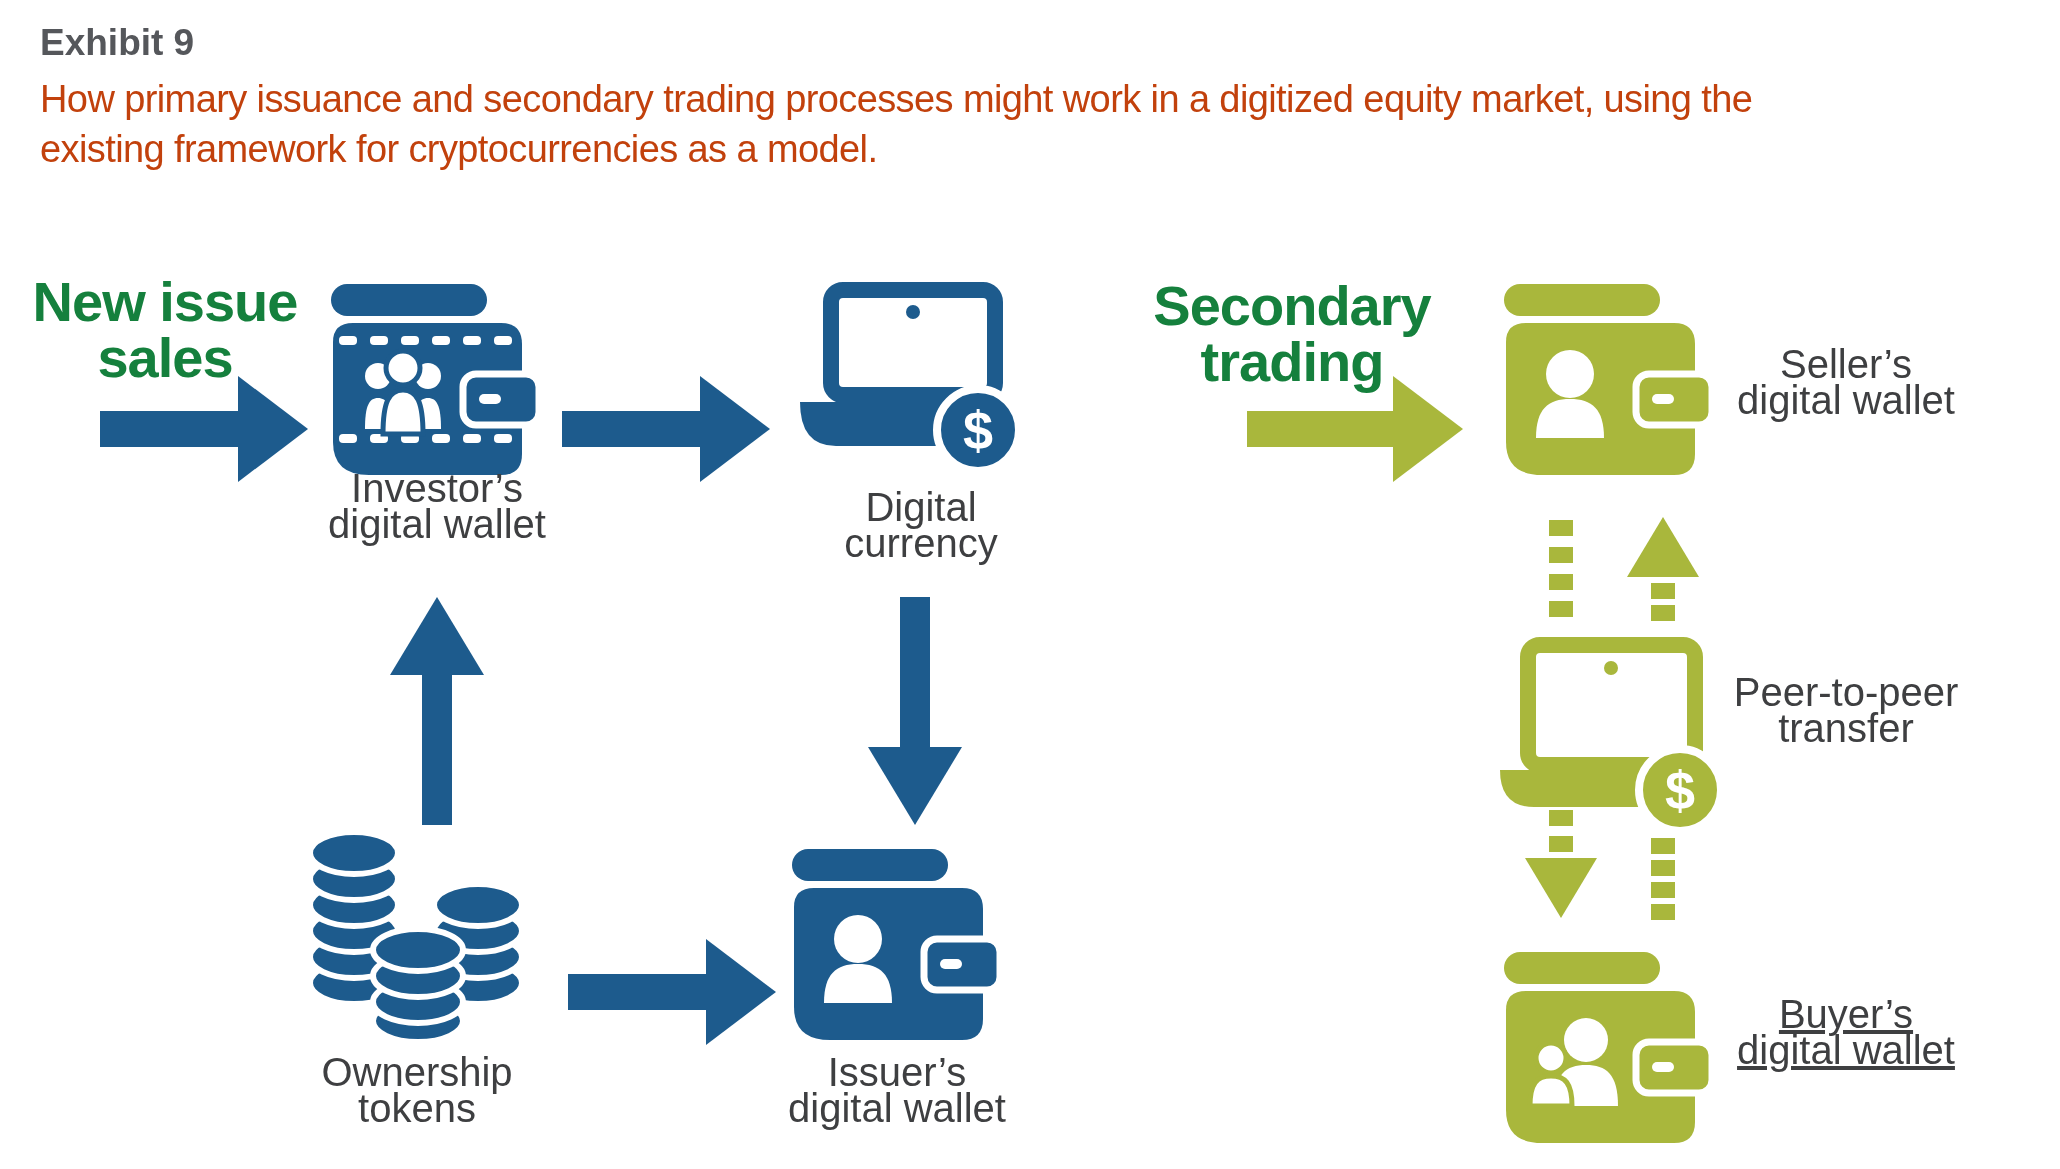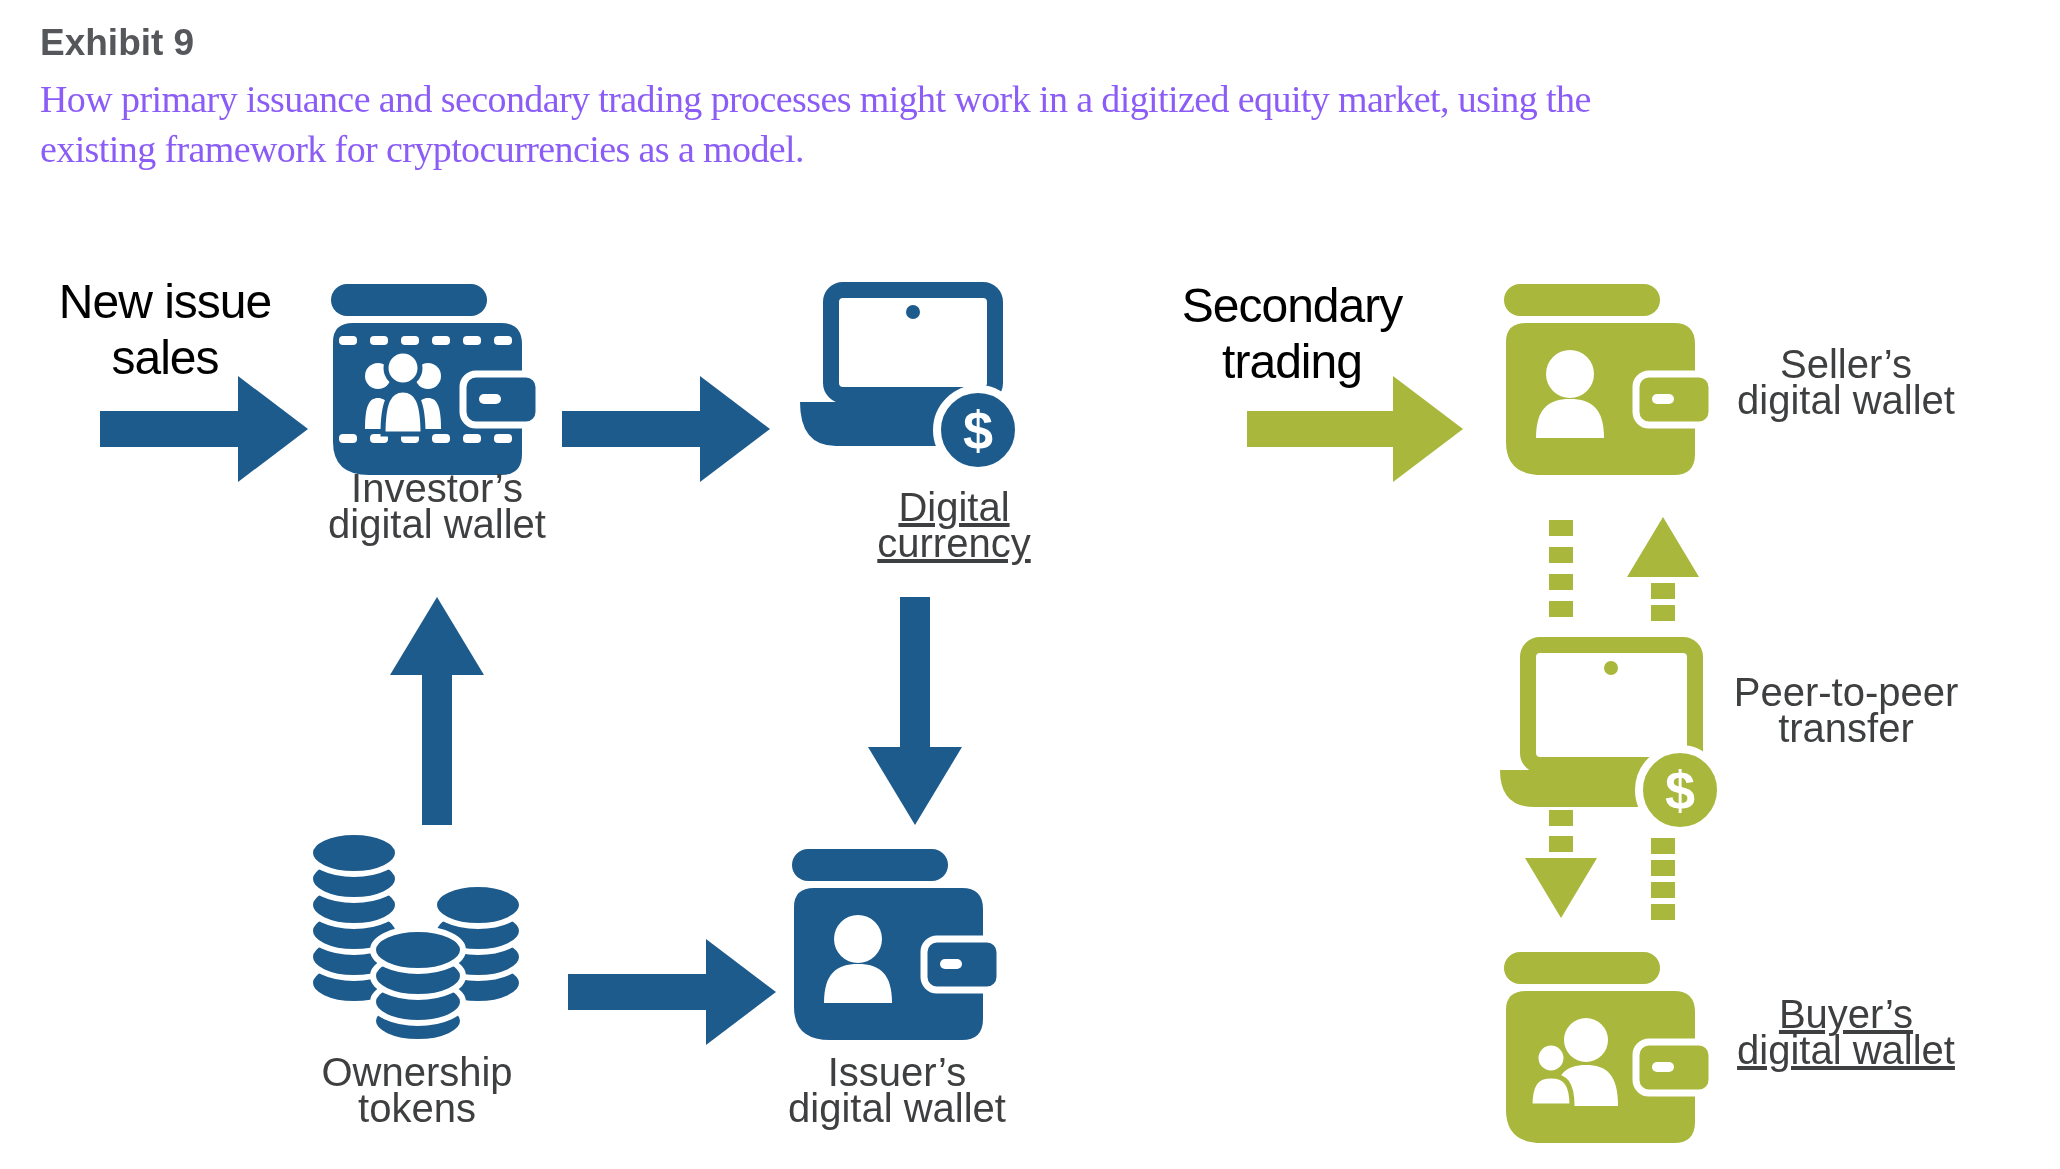--- a/index.html
+++ b/index.html
@@ -11,26 +11,26 @@
     overflow:hidden;
   }
   .abs{position:absolute;}
   .exh{
     position:absolute;left:40px;top:22px;
     font-size:37px;font-weight:bold;color:#55575B;
   }
   .desc{
     position:absolute;left:40px;top:74px;width:1995px;
     font-size:38px;line-height:50px;letter-spacing:-0.6px;
-    color:#8b5cf6;white-space:pre-line;font-family:Liberation Serif, serif;
+    color:#c2410c;white-space:pre-line;
   }
   .flow-heading{
     position:absolute;width:300px;
-    font-size:48px;font-weight:normal;line-height:56px;letter-spacing:-1px;
-    color:#000000;text-align:center;white-space:pre-line;
+    font-size:56px;font-weight:bold;line-height:56px;letter-spacing:-1px;
+    color:#15803d;text-align:center;white-space:pre-line;
   }
   .node-label{
     position:absolute;width:260px;
     font-size:40px;line-height:36px;
     color:#3E3F41;text-align:center;white-space:pre-line;
   }
   .c-blue{fill:#1D5B8D;}
   .c-green{fill:#A9B73C;}
   .pocket-b{fill:#1D5B8D;stroke:#fff;stroke-width:7;}
   .pocket-g{fill:#A9B73C;stroke:#fff;stroke-width:7;}
@@ -100,21 +100,21 @@
     <polygon class="c-blue" points="138,0 208,53 138,106"></polygon>
   </svg>
 
   <svg class="abs" style="left:800px;top:282px;" width="220" height="196" viewBox="0 0 220 196">
     <rect class="screen-b" x="31" y="8" width="164" height="105" rx="12"></rect>
     <circle class="c-blue" cx="113" cy="30" r="7"></circle>
     <path class="c-blue" d="M0 120 H186 V164 H36 Q0 164 0 120 Z"></path>
     <circle class="badge-b" cx="178" cy="148" r="41"></circle>
     <text class="dollar" x="178" y="167">$</text>
   </svg>
-  <div class="node-label" style="left:824px;top:489px;text-decoration:underline;">Digital
+  <div class="node-label" style="left:791px;top:489px;">Digital
 currency</div>
 
   <svg class="abs" style="left:390px;top:597px;" width="94" height="228" viewBox="0 0 94 228">
     <polygon class="c-blue" points="47,0 0,78 94,78"></polygon>
     <rect class="c-blue" x="32" y="74" width="30" height="154"></rect>
   </svg>
 
   <svg class="abs" style="left:868px;top:597px;" width="94" height="228" viewBox="0 0 94 228">
     <rect class="c-blue" x="32" y="0" width="30" height="154"></rect>
     <polygon class="c-blue" points="0,150 94,150 47,228"></polygon>

